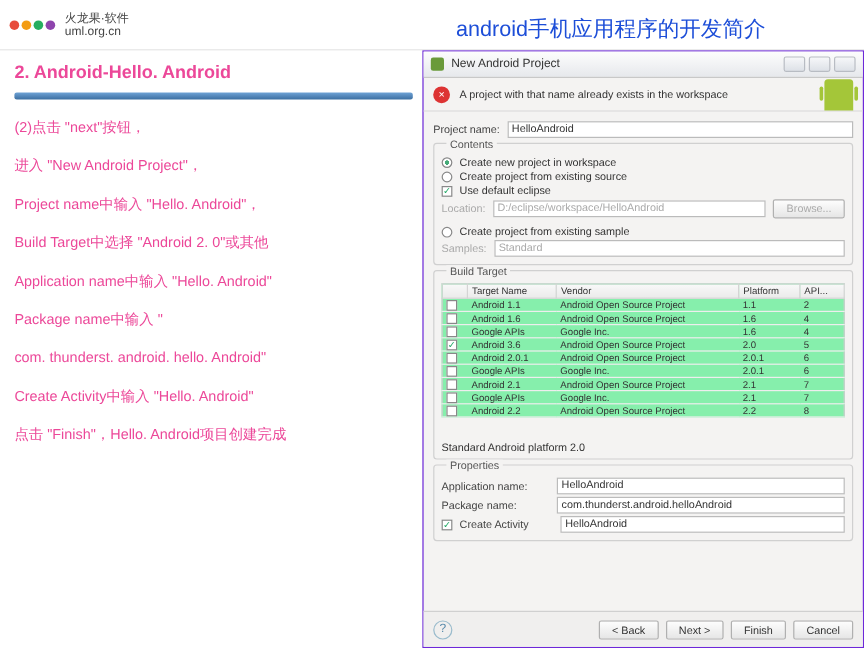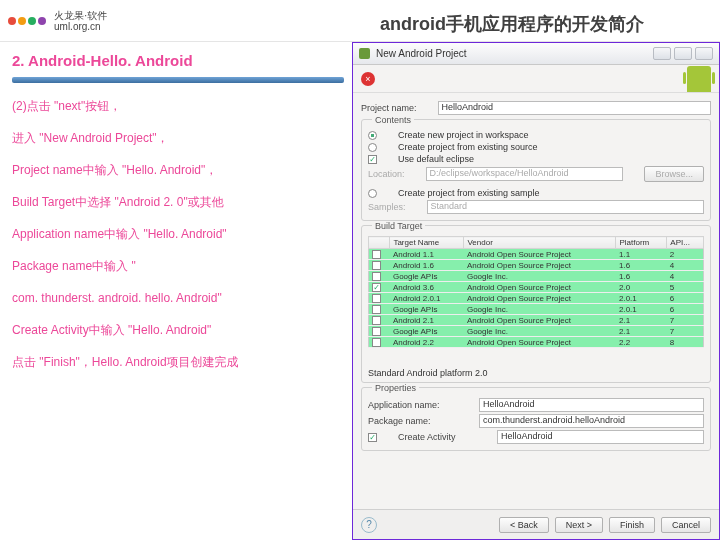--- a/index.html
+++ b/index.html
@@ -2,39 +2,39 @@
 <html><head>
 <meta charset="utf-8">
 <style>
 *{box-sizing:border-box;margin:0;padding:0;font-family:"Microsoft YaHei",SimSun,Arial,sans-serif}
 body{width:720px;height:540px;background:#fff;overflow:hidden;position:relative}
 .hdr{height:42px;display:flex;align-items:center;padding:2px 8px;border-bottom:1px solid #e5e5e5}
 .logo{display:flex;align-items:center;gap:4px}
 .dots{display:flex;gap:2px}
 .d{width:8px;height:8px;border-radius:50%}
 .lt{font-size:10px;color:#444;line-height:1.1;margin-left:4px}
-.title{color:#404040;font-size:18px;font-weight:bold;position:absolute;left:380px;top:12px}
+.title{color:#1d4ed8;font-size:18px;font-weight:normal;position:absolute;left:380px;top:12px}
 .main{display:flex;height:498px}
 .left{width:352px;padding:10px 8px 10px 12px;font-size:12px;color:#ec4899}
 .sec{font-size:15px;font-weight:bold;margin-bottom:8px}
 .bar{height:6px;background:linear-gradient(#6fa3d6,#3b6ea0);border-radius:2px;margin-bottom:14px;width:332px}
 .left p{margin-bottom:14px;line-height:1.5}
 .right{flex:1;background:#f4f3f2;border:1px solid #6d28d9;display:flex;flex-direction:column;font-size:9px;color:#333}
 .tb{height:22px;background:linear-gradient(#fdfdfd,#e6e8ec);border-bottom:1px solid #c8c8c8;display:flex;align-items:center;padding:0 6px;gap:6px}
 .tic{width:11px;height:11px;background:#6a9a3a;border-radius:2px}
 .tit{font-size:10px;color:#333}
 .wb{display:flex;gap:3px;margin-left:auto}
 .wbtn{width:18px;height:13px;background:linear-gradient(#f6f7f9,#dde1e7);border:1px solid #b8bcc3;border-radius:2px}
 .sub{height:28px;display:flex;align-items:center;padding:0 8px;gap:8px;border-bottom:1px solid #ddd}
 .rx{width:14px;height:14px;border-radius:50%;background:#d33;color:#fff;font-size:9px;text-align:center;line-height:14px}
 .andic{width:24px;height:26px;margin-left:auto;background:#a4c639;border-radius:3px 3px 0 0;position:relative}
 .andic:before,.andic:after{content:"";position:absolute;background:#a4c639;width:3px;height:12px;border-radius:2px;top:6px}
 .andic:before{left:-4px}.andic:after{right:-4px}
 .body{flex:1;padding:6px 8px;overflow:hidden}
-.row{display:flex;align-items:center;gap:21px;margin:2px 0}
+.row{display:flex;align-items:center;gap:6px;margin:2px 0}
 .lbl{color:#444}
 .inp{border:1px solid #bbb;background:#fff;height:14px;padding:0 3px;font-size:9px;flex:1}
 .grp{border:1px solid #d0d0d0;border-radius:3px;margin:4px 0;padding:4px 6px}
 .gt{font-size:9px;color:#555;position:relative;top:-9px;left:4px;background:#f4f3f2;padding:0 3px;display:inline-block}
 .gc{margin-top:-6px}
 .rad{width:9px;height:9px;border:1px solid #888;border-radius:50%;display:inline-block;vertical-align:middle;background:#fff}
 .rad.on{background:radial-gradient(circle,#4a7 35%,#fff 40%)}
 .chk{width:9px;height:9px;border:1px solid #888;display:inline-block;vertical-align:middle;background:#fff;font-size:8px;line-height:8px;text-align:center;color:#2a6}
 .dis{color:#aaa}
 .tbl{width:100%;border:1px solid #ccc;background:#86efac;font-size:8px;border-collapse:collapse;margin-top:2px}
@@ -83,20 +83,21 @@
       <span class="tic"></span>
       <span class="tit">New Android Project</span>
       <div class="wb">
         <span class="wbtn"></span>
         <span class="wbtn"></span>
         <span class="wbtn"></span>
       </div>
     </div>
     <div class="sub">
       <span class="rx">×</span>
+      <span>A project with that name already exists in the workspace</span>
       <span class="andic"></span>
     </div>
     <div class="body">
       <div class="row">
         <span class="lbl">Project name:</span>
         <span class="inp">HelloAndroid</span>
       </div>
 
       <div class="grp">
         <span class="gt">Contents</span>

